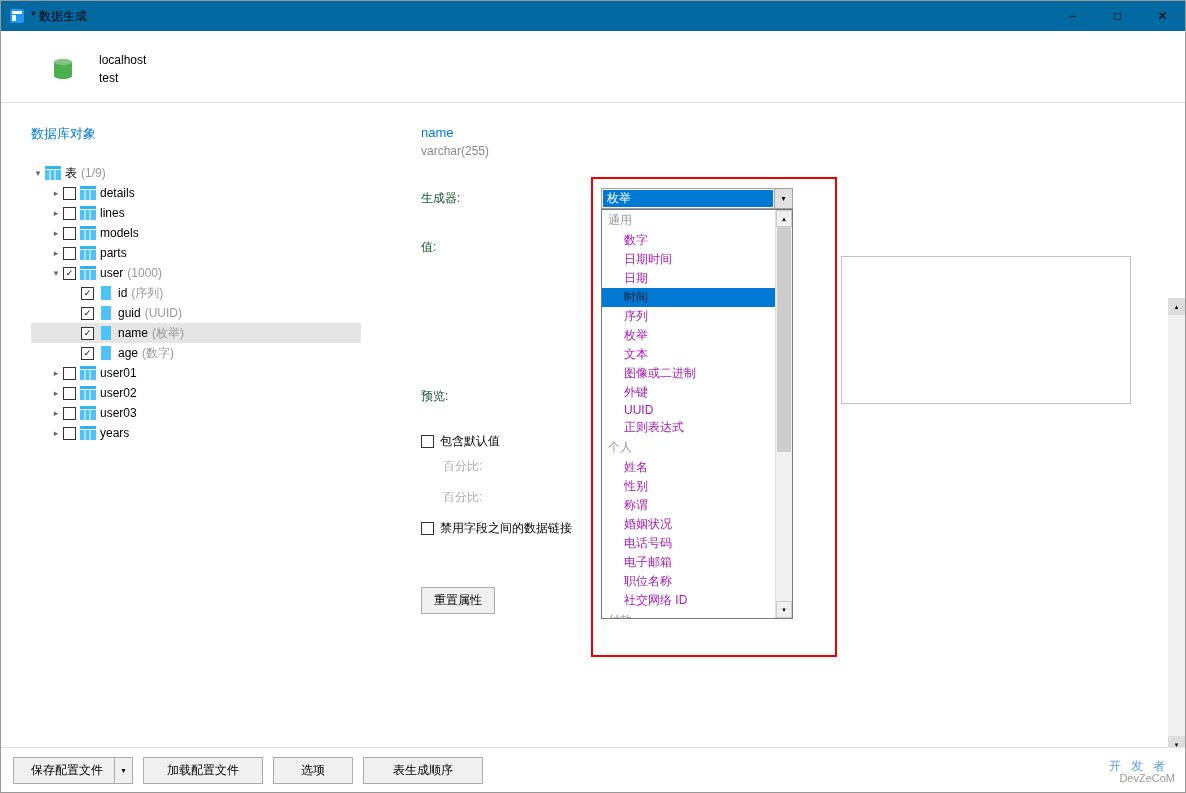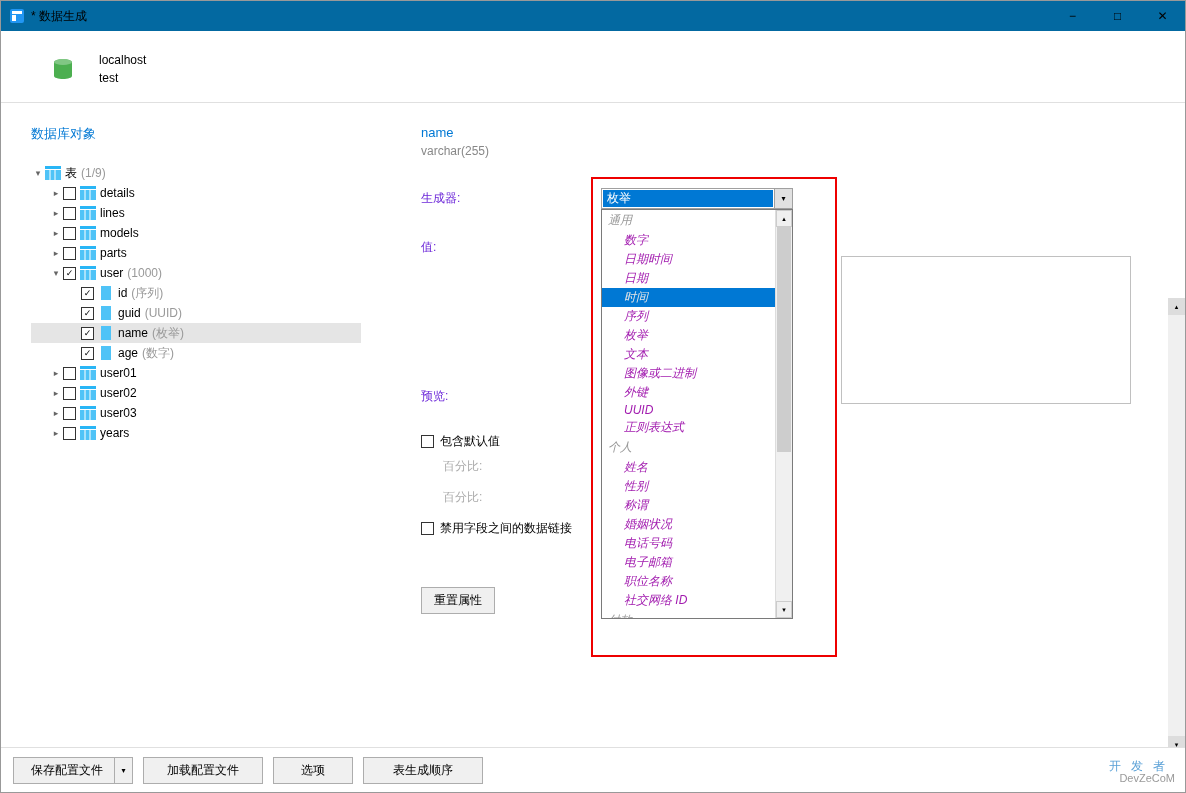--- a/index.html
+++ b/index.html
@@ -21,34 +21,34 @@
 .tree-arrow { width: 14px; display: inline-flex; justify-content: center; color: #666; font-size: 9px; }
 .tree-check { width: 13px; height: 13px; border: 1px solid #333; margin-right: 4px; display: inline-flex; align-items: center; justify-content: center; font-size: 9px; color: #000; background: #fff; }
 .tree-check.checked::after { content: "✓"; }
 .tree-icon { width: 16px; height: 14px; margin-right: 4px; display: inline-block; }
 .tree-label { color: #000; }
 .tree-meta { color: #999; margin-left: 4px; }
 .right-panel { flex: 1; padding: 22px 30px; position: relative; }
 .field-name { color: #0078d4; font-size: 13px; }
 .field-type { color: #888; margin-top: 4px; margin-bottom: 30px; }
 .form-row { display: flex; align-items: flex-start; margin-bottom: 28px; }
-.form-label { width: 180px; color: #6d28d9; padding-top: 2px; }
+.form-label { width: 180px; color: #14532d; padding-top: 2px; }
 .form-control { position: relative; }
 .combo { width: 192px; height: 21px; border: 1px solid #a0a0a0; display: flex; align-items: center; background: #fff; }
 .combo .combo-text { flex: 1; padding: 0 4px; background: #0078d4; color: #fff; height: 17px; margin: 1px; line-height: 17px; }
 .combo .combo-btn { width: 18px; height: 19px; background: #e1e1e1; border-left: 1px solid #a0a0a0; display: flex; align-items: center; justify-content: center; font-size: 8px; color: #000; }
 .checkbox-row { display: flex; align-items: center; margin-bottom: 8px; }
 .checkbox-row .tree-check { margin-right: 6px; }
 .sub-label { color: #aaa; margin-left: 22px; margin-bottom: 14px; }
 .btn { padding: 4px 12px; background: #f0f0f0; border: 1px solid #adadad; cursor: pointer; display: inline-block; }
 .dropdown { position: absolute; top: 21px; left: 0; width: 192px; height: 410px; border: 1px solid #7a7a7a; background: #fff; z-index: 10; display: flex; }
-.dropdown-list { flex: 1; overflow: hidden; font-style: italic; }
+.dropdown-list { flex: 1; overflow: hidden; }
 .dd-group { color: #999; padding: 2px 6px; }
 .dd-item { padding: 1px 6px 1px 22px; color: #a21caf; cursor: pointer; }
-.dd-item.highlight { background: #0078d4; color: #e5e5e5; }
+.dd-item.highlight { background: #0078d4; color: #0f172a; }
 .dd-scroll { width: 17px; background: #f0f0f0; border-left: 1px solid #ddd; position: relative; }
 .dd-scroll-btn { height: 17px; background: #f0f0f0; display: flex; align-items: center; justify-content: center; font-size: 7px; border: 1px solid #ccc; }
 .dd-scroll-thumb { position: absolute; left: 1px; right: 1px; top: 17px; height: 225px; background: #cdcdcd; }
 .red-box { position: absolute; border: 2px solid #e00; top: 176px; left: 590px; width: 246px; height: 480px; pointer-events: none; z-index: 20; }
 .value-box { position: absolute; border: 1px solid #c0c0c0; top: 255px; left: 840px; width: 290px; height: 148px; background: #fff; }
 .value-scroll { position: absolute; right: 0; top: 195px; width: 17px; height: 455px; background: #f0f0f0; }
 .value-scroll-btn { height: 17px; background: #ddd; display: flex; align-items: center; justify-content: center; font-size: 7px; }
 .footer { position: absolute; bottom: 0; left: 0; right: 0; height: 45px; border-top: 1px solid #e0e0e0; display: flex; align-items: center; padding: 0 12px; background: #fff; }
 .footer .btn { margin-right: 10px; min-width: 120px; text-align: center; position: relative; }
 .footer .btn.split { padding-right: 24px; }

